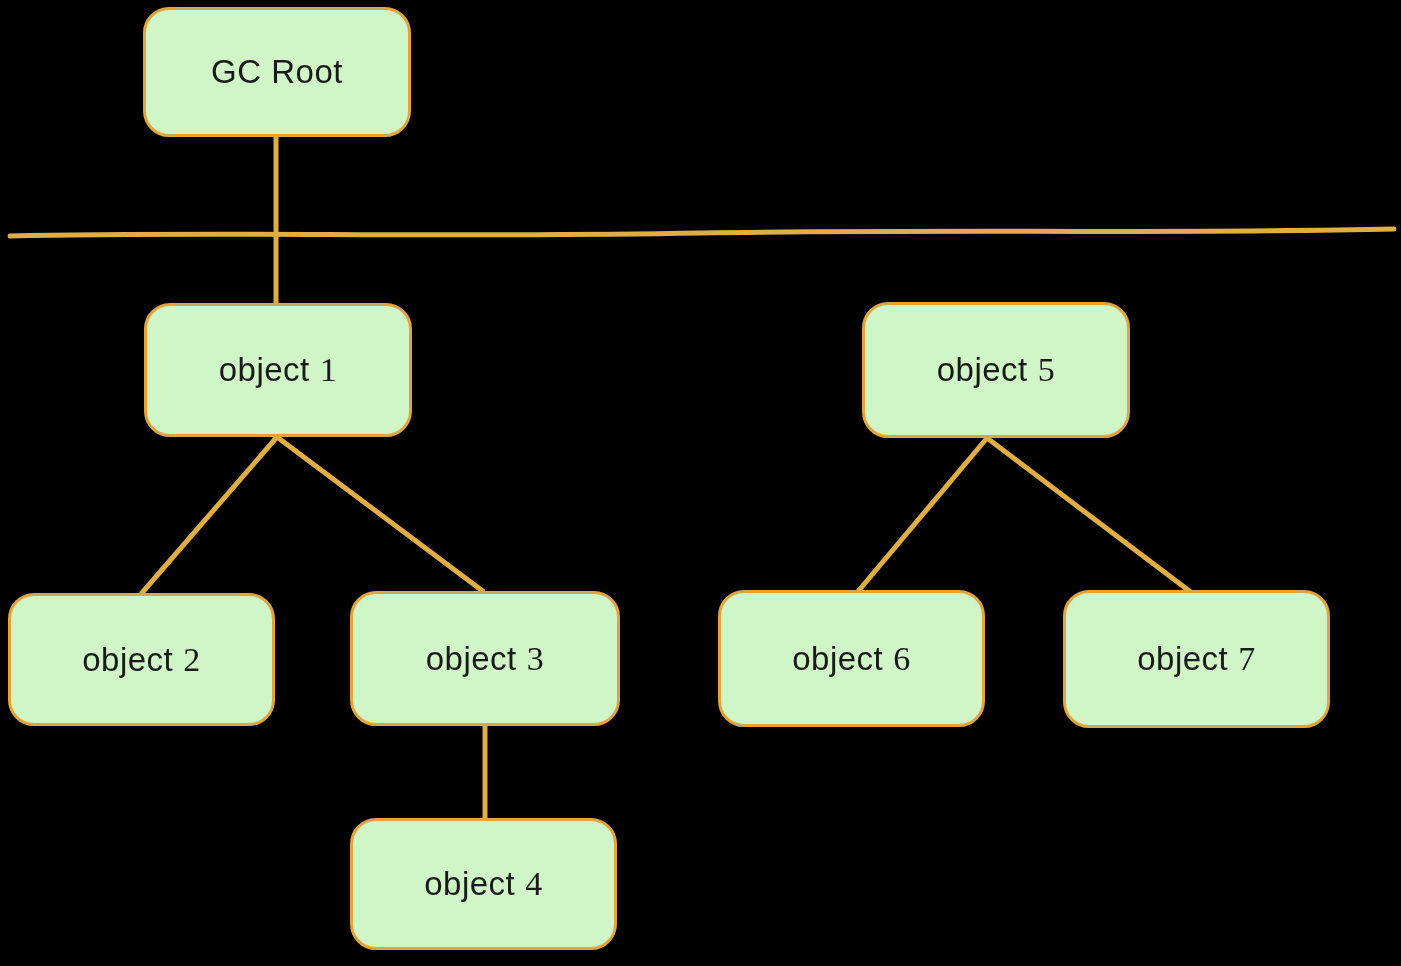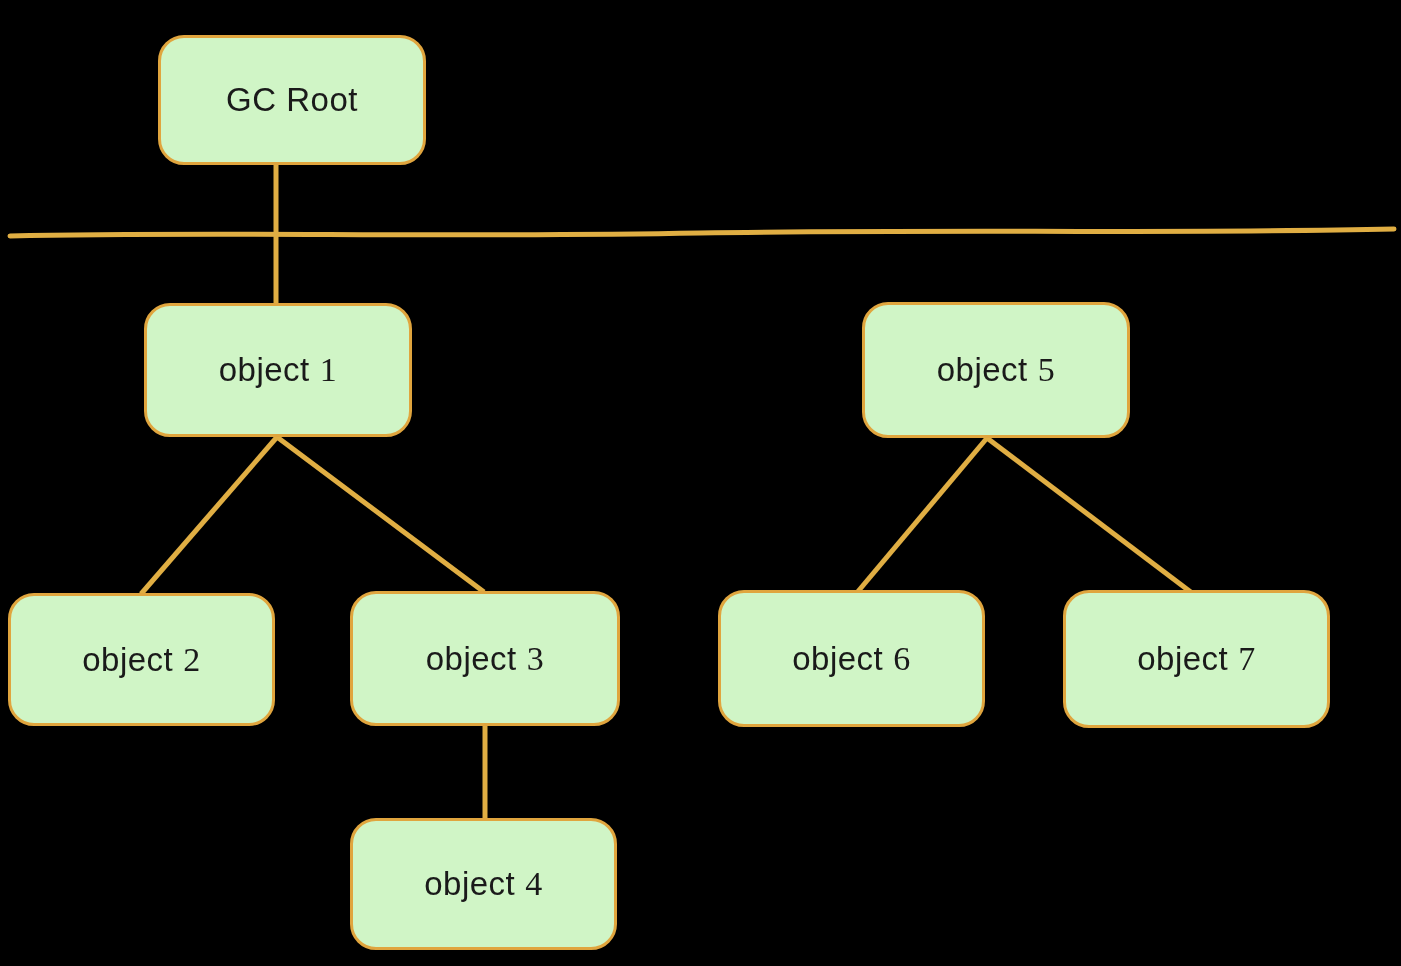--- a/index.html
+++ b/index.html
@@ -61,21 +61,21 @@
 
     <path d="M 277 437 L 484 592" stroke="#e0ae43" stroke-width="5" fill="none"></path>
 
     <path d="M 485 725 L 485 820" stroke="#e0ae43" stroke-width="5" fill="none"></path>
 
     <path d="M 987 438 L 855 595" stroke="#e0ae43" stroke-width="5" fill="none"></path>
 
     <path d="M 987 438 L 1192 593" stroke="#e0ae43" stroke-width="5" fill="none"></path>
   </svg>
 
-  <div class="node" style="left:158px; top:7px; width:268px; height:130px;margin-top:28px;">
+  <div class="node" style="left:143px; top:7px; width:268px; height:130px;">
     <span class="node-text">GC Root</span>
 
   </div>
 
   <div class="node" style="left:144px; top:303px; width:268px; height:134px;">
     <span class="node-text">object</span>
     <span class="node-num">1</span>
   </div>
 
   <div class="node" style="left:862px; top:302px; width:268px; height:136px;">

